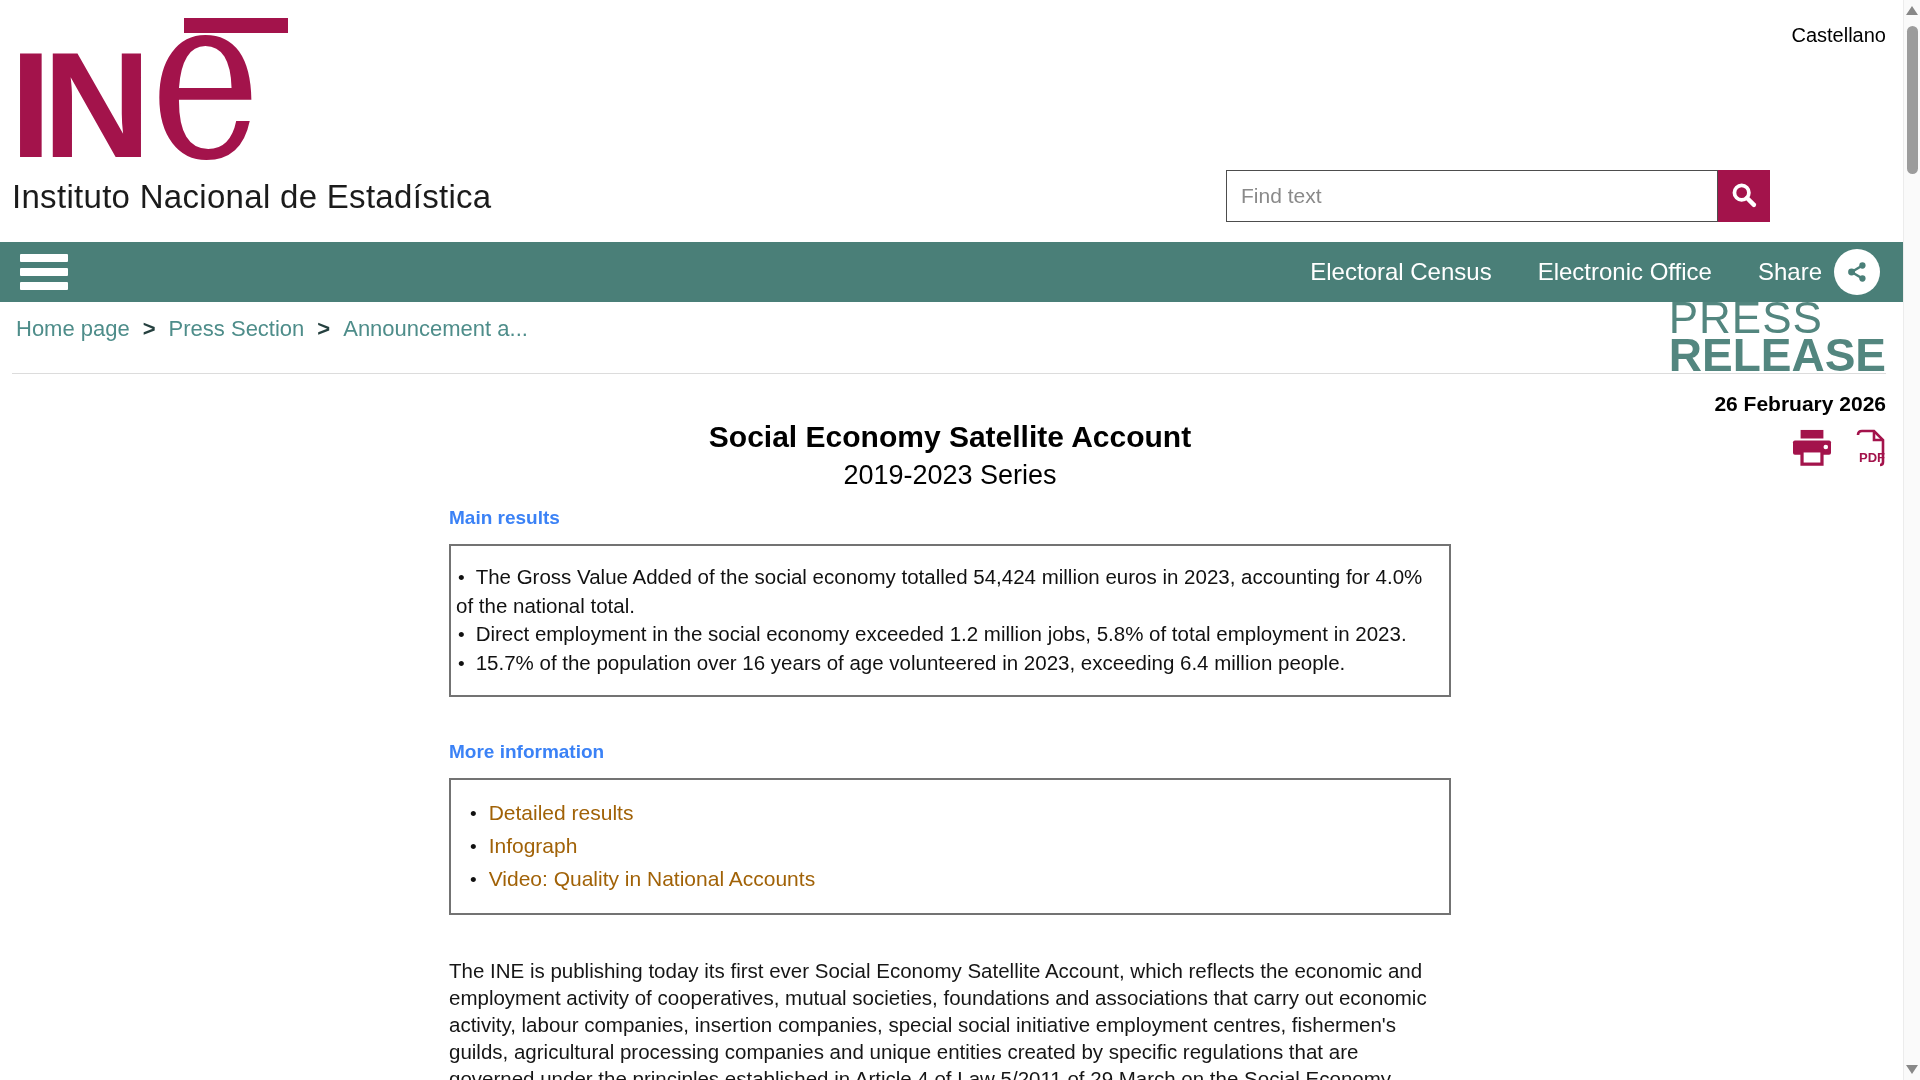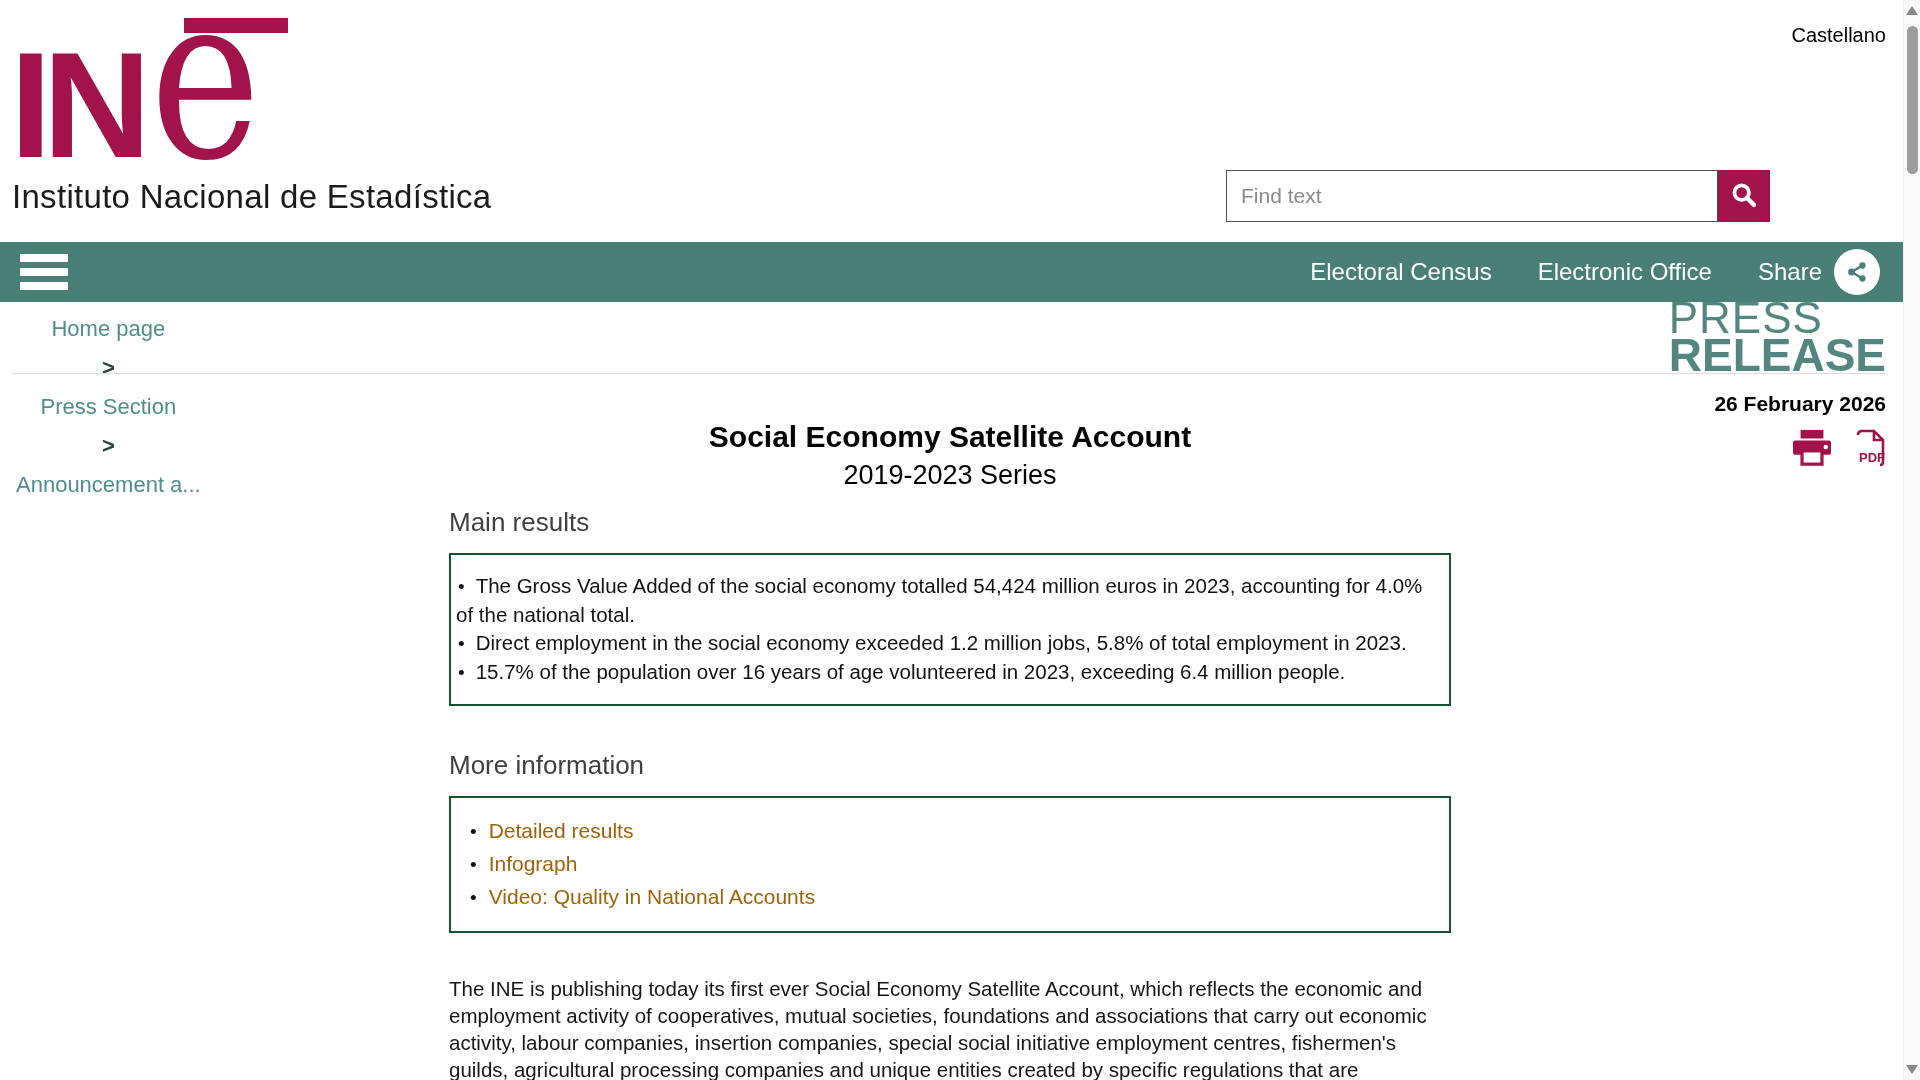--- a/index.html
+++ b/index.html
@@ -48,44 +48,44 @@
   .hamburger { margin-left:20px; width:48px; cursor:pointer; }
   .hamburger span { display:block; width:48px; height:8px; background:#fff; border-radius:1px; margin-bottom:6px; }
   .hamburger span:last-child { margin-bottom:0; }
   .nav-right { margin-left:auto; margin-right:40px; display:flex; align-items:center; gap:46px; }
   .nav-link { color:#fff; font-size:24px; text-decoration:none; cursor:pointer; }
   .share-group { display:flex; align-items:center; gap:12px; cursor:pointer; }
   .share-circle { width:46px; height:46px; border-radius:50%; background:#fff;
                   display:flex; align-items:center; justify-content:center; }
 
   
-  .breadcrumb { position:absolute; left:16px; top:316px; display:flex; align-items:center; gap:13px; font-size:22px;flex-direction:column; }
+  .breadcrumb { position:absolute; left:16px; top:316px; display:flex; align-items:center; gap:13px; font-size:22px; }
   .crumb { color:#4E8D8A; text-decoration:none; cursor:pointer; }
   .crumb-sep { color:#25403f; font-weight:600; font-size:22px; }
 
   .press-logo { position:absolute; right:34px; top:300px; color:#53867F; text-align:left; line-height:0.80; }
   .press-line1 { font-size:44px; font-weight:400; letter-spacing:1px; }
   .press-line2 { font-size:46px; font-weight:700; margin-top:2px; }
 
   .rule { position:absolute; left:12px; top:373px; width:1874px; height:1px; background:#dcdcdc; }
 
   .doc-date { position:absolute; right:34px; top:392px; font-size:21px; font-weight:700; color:#000; }
   .doc-icons { position:absolute; right:34px; top:428px; display:flex; gap:22px; }
   .icon-btn { background:none; border:none; cursor:pointer; padding:0; }
 
   
   .content { position:absolute; left:449px; top:420px; width:1002px; }
   .doc-title { text-align:center; font-size:30px; font-weight:700; color:#000; }
   .doc-subtitle { text-align:center; font-size:27px; font-weight:400; color:#000; margin-top:6px; }
 
-  .section-heading { color:#404040; font-size:26px; font-weight:400; }
+  .section-heading { color:#3b82f6; font-size:19px; font-weight:700; }
   .heading-main { margin-top:16px; }
   .heading-more { margin-top:44px; }
 
-  .teal-box { border:2px solid #14532d; margin-top:15px; padding:17px 22px 17px 5px; }
+  .teal-box { border:2px solid #737373; margin-top:15px; padding:17px 22px 17px 5px; }
 
   .bullet-item { font-size:20.5px; line-height:28px; color:#111; }
   .bullet-item::before { content:"•"; margin:0 11px 0 2px; font-size:19px; }
 
   .link-item { font-size:21px; line-height:32px; }
   .link-item::before { content:"•"; color:#111; margin:0 12px 0 14px; font-size:19px; }
   .doc-link { color:#a16207; text-decoration:none; cursor:pointer; }
 
   .body-par { margin-top:42px; font-size:20.5px; line-height:27px; color:#161616; width:1000px; }
 </style>

